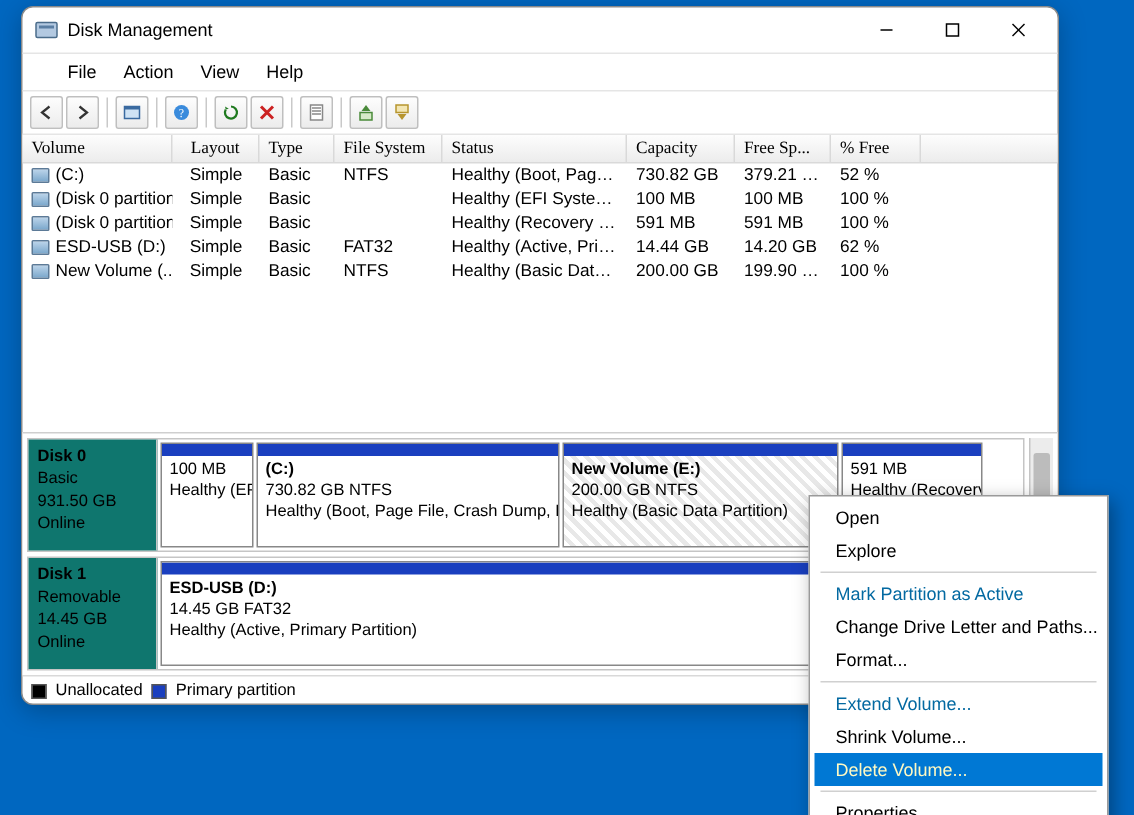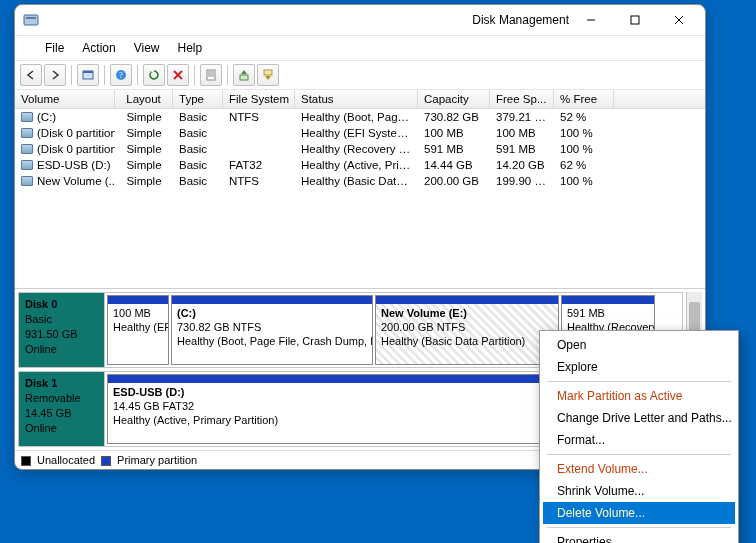--- a/index.html
+++ b/index.html
@@ -28,21 +28,21 @@
   .titlebar {
     height: 30px;
     display: flex;
     align-items: center;
     padding: 0 4px 0 8px;
   }
   .app-icon {
     width: 16px; height: 16px;
     margin-right: 6px;
   }
-  .title-text { flex: 1; font-size: 12px; text-align: right; }
+  .title-text { flex: 1; font-size: 12px; }
   .win-btns { display: flex; }
   .win-btn {
     width: 44px; height: 30px;
     display: flex; align-items: center; justify-content: center;
   }
   .win-btn svg { width: 10px; height: 10px; stroke: #000; stroke-width: 1; fill: none; }
   
   .menubar {
     display: flex;
     gap: 2px;
@@ -76,20 +76,21 @@
     display: flex;
     background: linear-gradient(#fdfdfd,#ececec);
     border-bottom: 1px solid #d9d9d9;
     font-size: 11.5px;
   }
   .colheader div {
     padding: 3px 6px;
     border-right: 1px solid #d9d9d9;
     white-space: nowrap;
     overflow: hidden;
+    font-family: Liberation Serif, serif;
   }
   .c-vol { width: 100px; }
   .c-layout { width: 58px; text-align: center; }
   .c-type { width: 50px; }
   .c-fs { width: 72px; }
   .c-status { width: 123px; }
   .c-cap { width: 72px; }
   .c-free { width: 64px; }
   .c-pct { width: 60px; border-right: none; }
   
@@ -185,21 +186,21 @@
     left: 539px; top: 330px;
     width: 200px;
     background: #ffffff;
     border: 1px solid #9a9a9a;
     box-shadow: 3px 4px 12px rgba(0,0,0,0.35);
     padding: 3px;
     font-size: 12px;
     z-index: 50;
   }
   .ctxitem { padding: 4px 14px; white-space: nowrap; }
-  .ctxitem.disabled { color: #c2410c; }
+  .ctxitem.disabled { color: #0369a1; }
   .ctxitem.highlight { background: #0078d4; color: #fef9c3; }
   .ctxsep { height: 1px; background: #d0d0d0; margin: 3px 4px; }
 </style>
 </head>
 <body>
 
 <div class="window">
 
   <div class="titlebar">
     <span class="app-icon">

